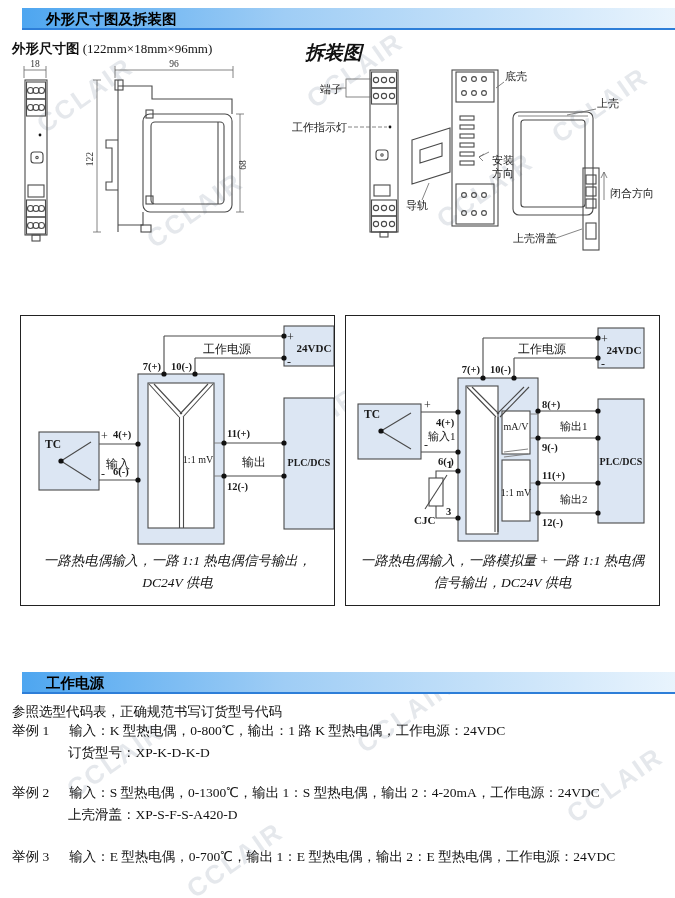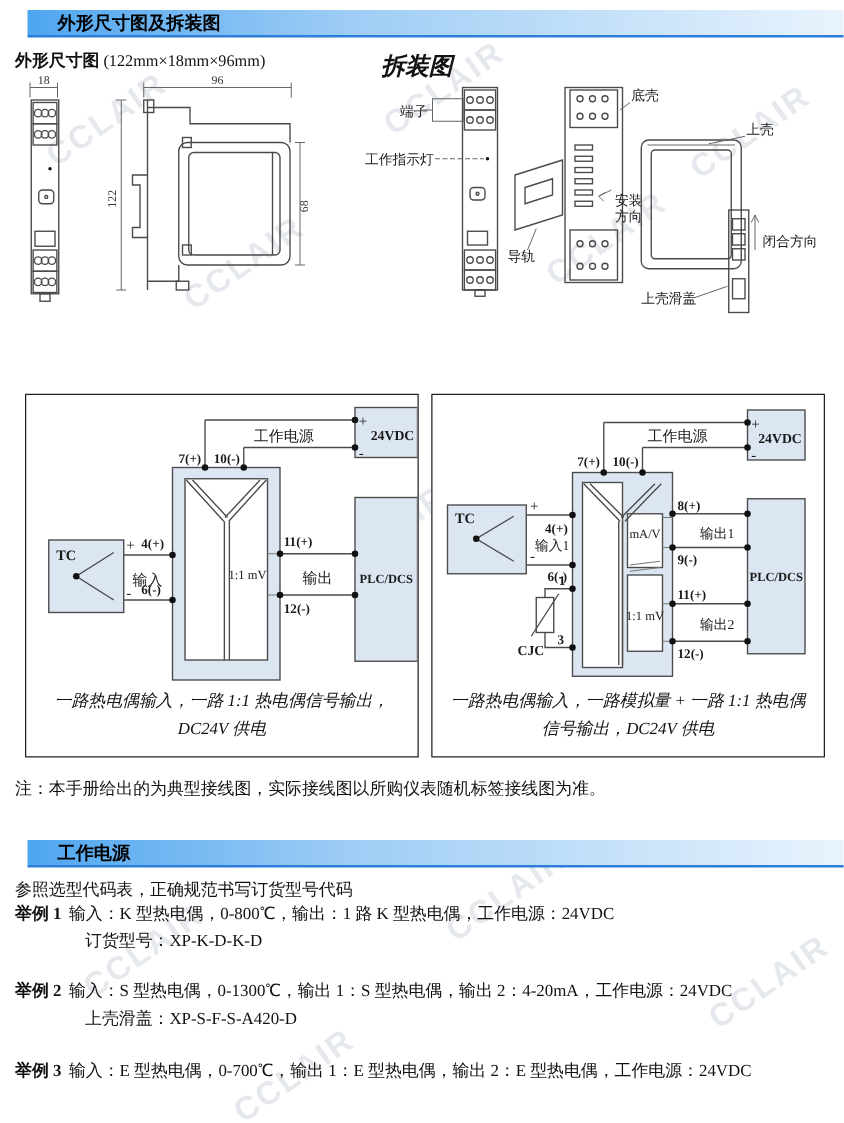--- a/index.html
+++ b/index.html
@@ -30,21 +30,21 @@
   .sm{font-size:10px;}
   .dim{font-size:9.5px;fill:#333;}
   .dln{stroke:#666;stroke-width:0.8;fill:none;}
   .wcell{position:absolute;top:315px;width:315px;height:291px;border:1px solid #222;
          box-sizing:border-box;background:#fff;z-index:1;}
   .wcap{position:absolute;top:232px;left:0;width:100%;text-align:center;
         font-size:13.5px;line-height:1.6;padding:2px 14px;box-sizing:border-box;font-style:italic;}
   .note{position:absolute;top:622px;left:12px;width:650px;font-size:13.5px;z-index:2;}
   .intro{position:absolute;top:703px;left:12px;font-size:13.5px;z-index:2;}
   .ex{position:absolute;left:12px;font-size:13.5px;z-index:2;white-space:nowrap;}
-  .ex .ex-label{margin-right:6px;font-weight:bold;}
+  .ex .ex-label{margin-right:20px;}
   .ex.model{left:68px;}
 </style>
 </head>
 <body>
 
 <div class="page">
 
   <span class="wm" style="left:30px;top:80px">CCLAIR</span>
   <span class="wm" style="left:300px;top:55px">CCLAIR</span>
   <span class="wm" style="left:545px;top:90px">CCLAIR</span>
@@ -352,21 +352,20 @@
       <text class="lb" x="196" y="135">9(-)</text>
       <text class="sm" x="170" y="180" text-anchor="middle">1:1 mV</text>
       <text class="lb" x="196" y="163">11(+)</text>
       <text class="cns" x="214" y="187">输出2</text>
       <text class="lb" x="196" y="210">12(-)</text>
       <text class="lb" x="275" y="149" text-anchor="middle" style="font-size:10px">PLC/DCS</text>
     </svg>
     <div class="wcap">一路热电偶输入，一路模拟量 + 一路 1:1 热电偶信号输出，DC24V 供电</div>
   </div>
 
-  <div class="note">注：本手册给出的为典型接线图，实际接线图以所购仪表随机标签接线图为准。</div>
 
   <div class="bar" style="top:672px">
     <span>工作电源</span>
   </div>
 
   <div class="intro">参照选型代码表，正确规范书写订货型号代码</div>
 
   <div class="ex" style="top:722px">
     <span class="ex-label">举例 1</span><span>输入：K 型热电偶，0-800℃，输出：1 路 K 型热电偶，工作电源：24VDC</span>
   </div>

